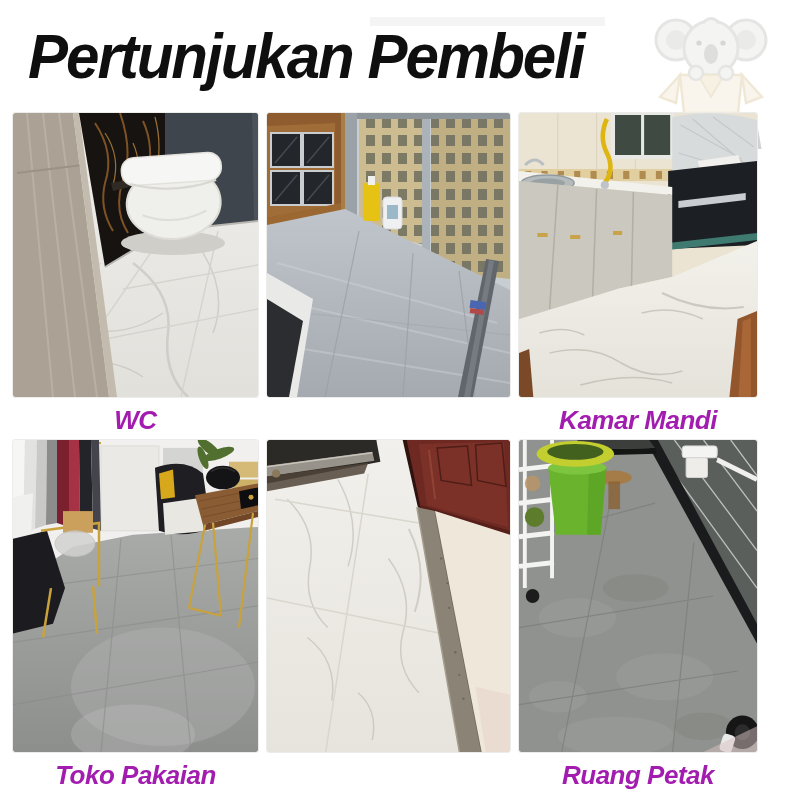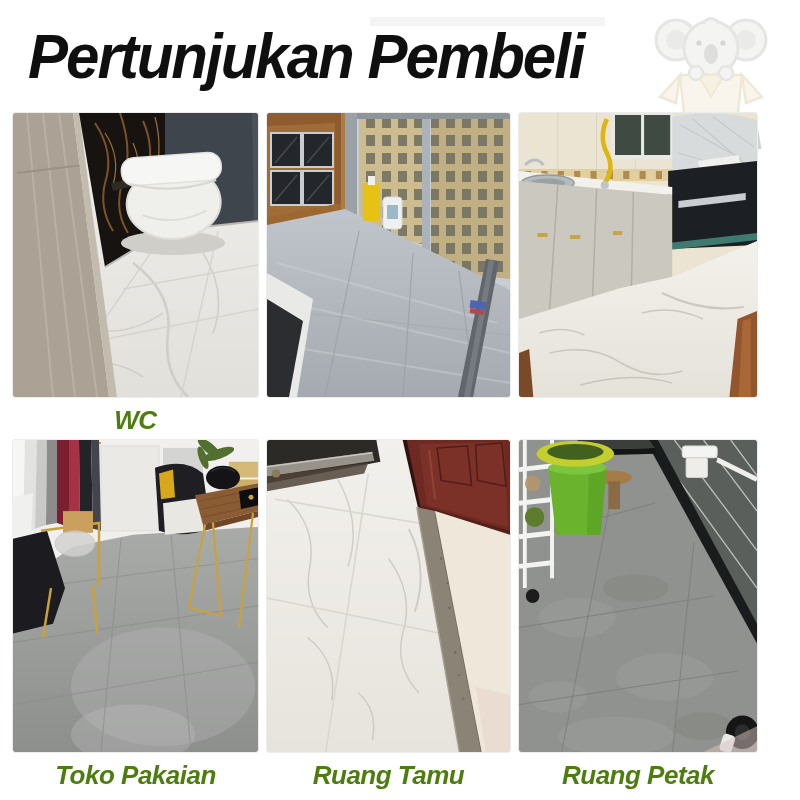--- a/index.html
+++ b/index.html
@@ -13,21 +13,21 @@
         font-size:30px;color:#d2d2d2;}
   .topband{position:absolute;left:370px;top:17px;width:235px;height:9px;background:#f4f4f4;}
   .grid{position:absolute;left:13px;top:113px;display:grid;
         grid-template-columns:245px 243px 238px;column-gap:9px;}
   figure{margin:0;}
   .photo{width:100%;overflow:hidden;border-radius:2px;outline:1px solid #ececea;position:relative;}
   .r1 .photo{height:284px;}
   .r2 .photo{height:312px;}
   .photo svg{display:block;width:100%;height:100%;}
   figcaption{text-align:center;font-style:italic;font-weight:700;font-size:26px;
-             letter-spacing:-.5px;color:#4d7c0f;line-height:34px;padding:6px 0 3px;}
+             letter-spacing:-.5px;color:#a21caf;line-height:34px;padding:6px 0 3px;}
 </style>
 </head>
 <body>
 
 <div class="page">
 
   <h1 class="title">Pertunjukan Pembeli</h1>
   <div class="topband"></div>
 
   <div class="logo">
@@ -242,20 +242,21 @@
             <path d="M120,200 q30,-8 60,6"></path>
             <path d="M60,272 q50,-14 90,-2"></path>
             <path d="M140,180 q40,20 80,14" stroke-width="2"></path>
             <path d="M20,220 q24,-8 44,2"></path>
           </g>
           <polygon points="214,206 233,198 233,284 206,284" fill="#93552c"></polygon>
           <polygon points="219,208 227,205 227,284 215,284" fill="#a96636"></polygon>
           <polygon points="0,240 10,236 14,284 0,284" fill="#7a4a28"></polygon>
         </svg>
       </div>
+      <figcaption>Kamar Mandi</figcaption>
     </figure>
 
     <figure class="r2">
       <div class="photo">
         <svg viewBox="0 0 245 316" preserveAspectRatio="none">
           <defs>
               <linearGradient id="f4" x1="0" y1="0" x2="0" y2="1">
             <stop offset="0" stop-color="#a9aba9"></stop>
                 <stop offset="1" stop-color="#8d8f8d"></stop>
           </linearGradient>
@@ -365,21 +366,20 @@
               <circle cx="180" cy="170" r="1.2"></circle>
             <circle cx="186" cy="215" r="1.2"></circle>
               <circle cx="194" cy="262" r="1.2"></circle>
             <circle cx="178" cy="145" r="1"></circle>
               <circle cx="190" cy="238" r="1"></circle>
           </g>
           <polygon points="166,72 240,96 240,316 212,316" fill="#efe7da"></polygon>
           <polygon points="206,250 240,258 240,316 216,316" fill="#e8d6cc" opacity=".6"></polygon>
         </svg>
       </div>
-      <figcaption>Ruang Tamu</figcaption>
     </figure>
 
     <figure class="r2">
       <div class="photo">
         <svg viewBox="0 0 245 316" preserveAspectRatio="none">
           <rect width="245" height="316" fill="#8f928e"></rect>
           <g fill="#9b9e9a" opacity=".5">
             <ellipse cx="60" cy="180" rx="40" ry="20"></ellipse>
               <ellipse cx="150" cy="240" rx="50" ry="24"></ellipse>
             <ellipse cx="100" cy="300" rx="60" ry="20"></ellipse>

